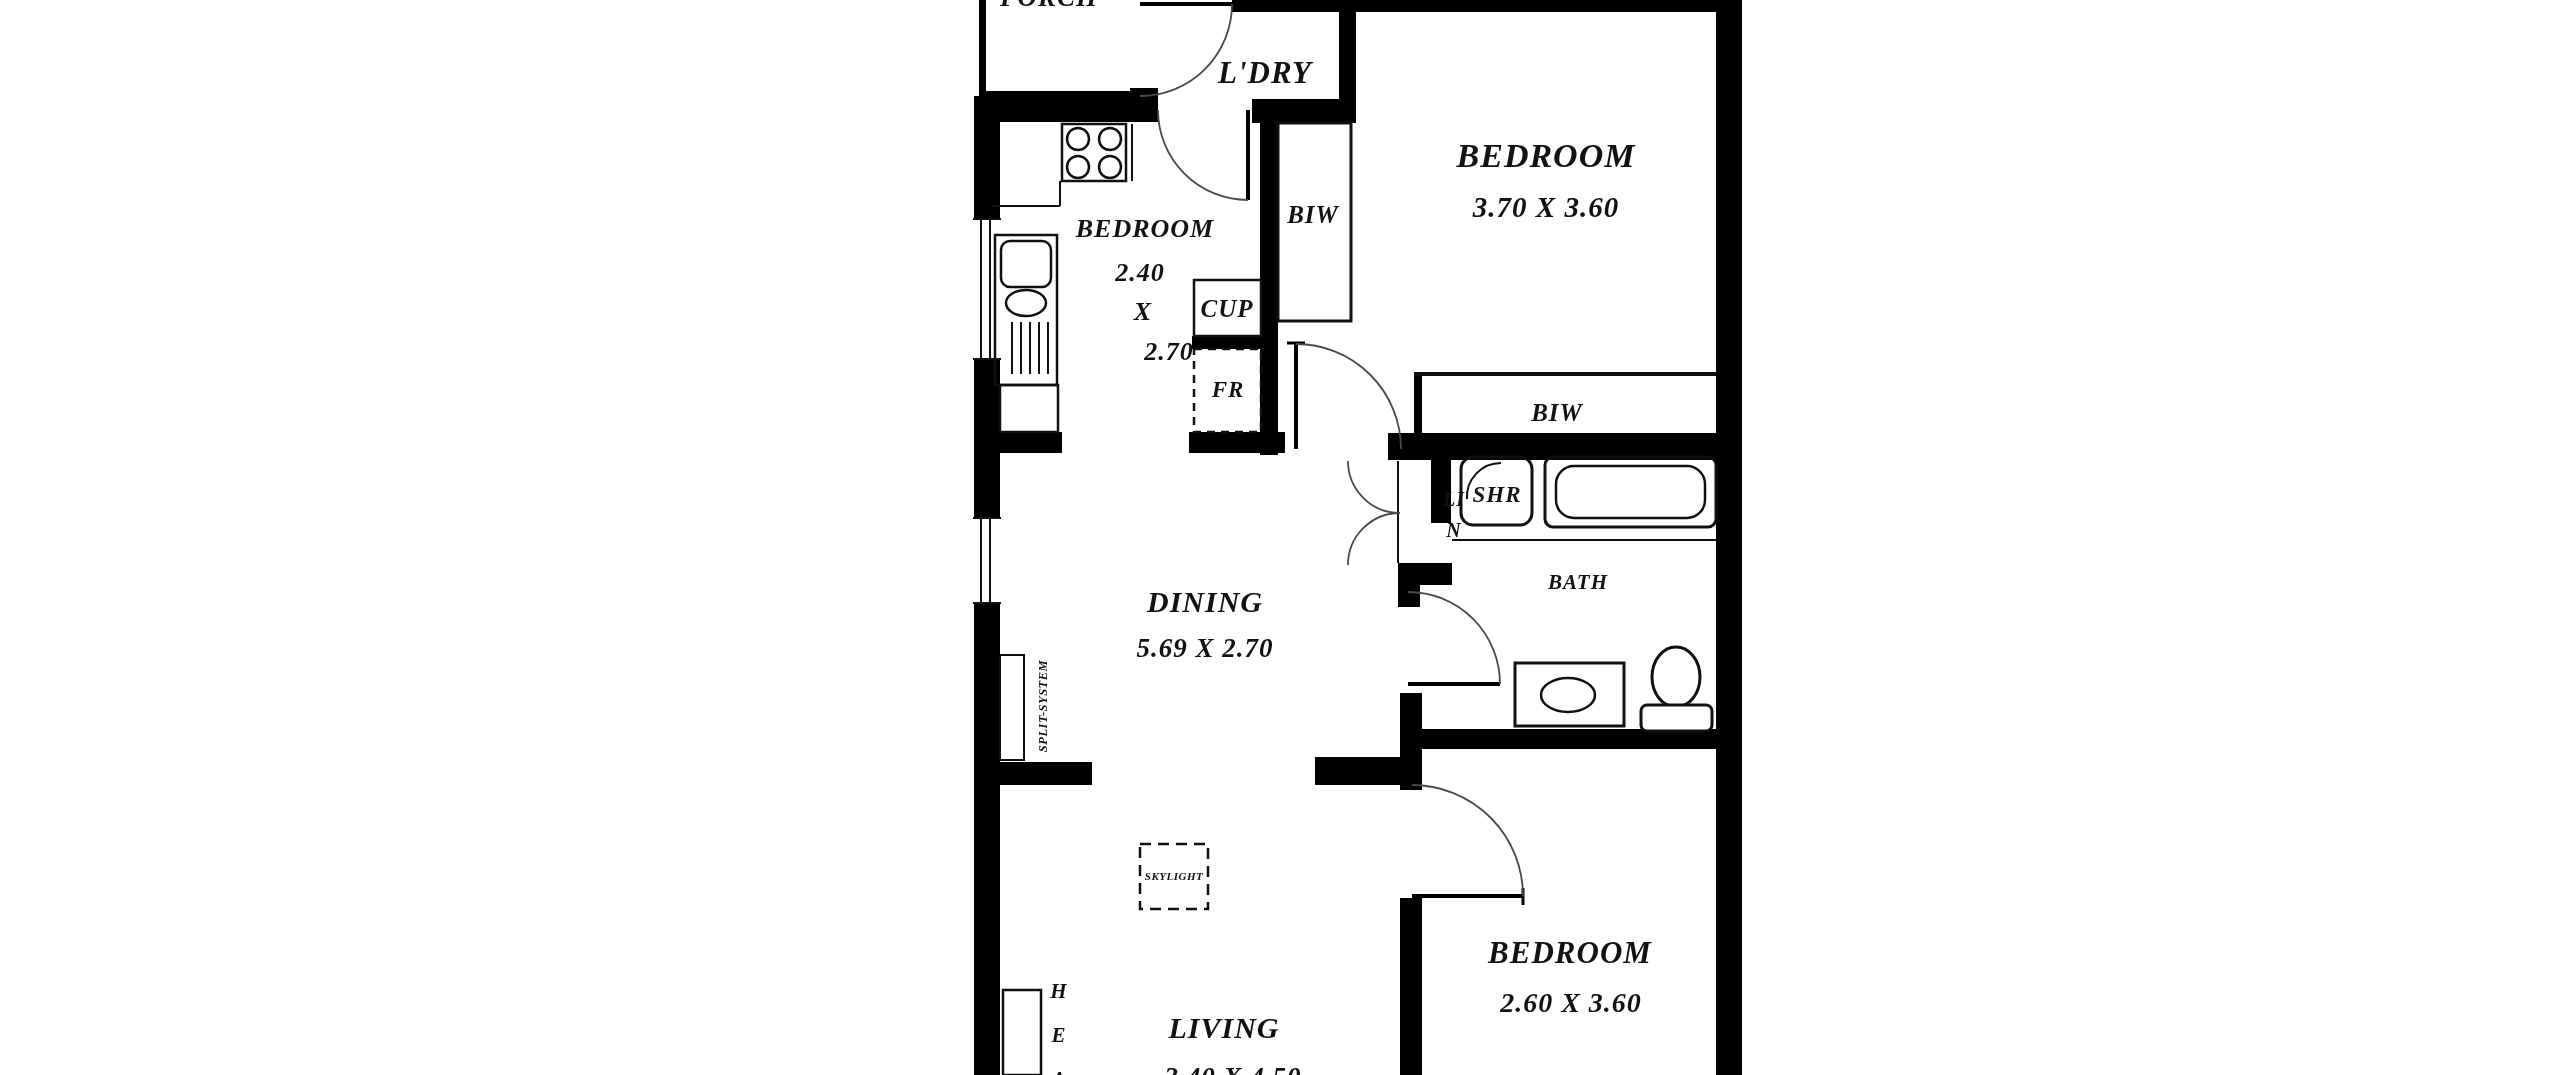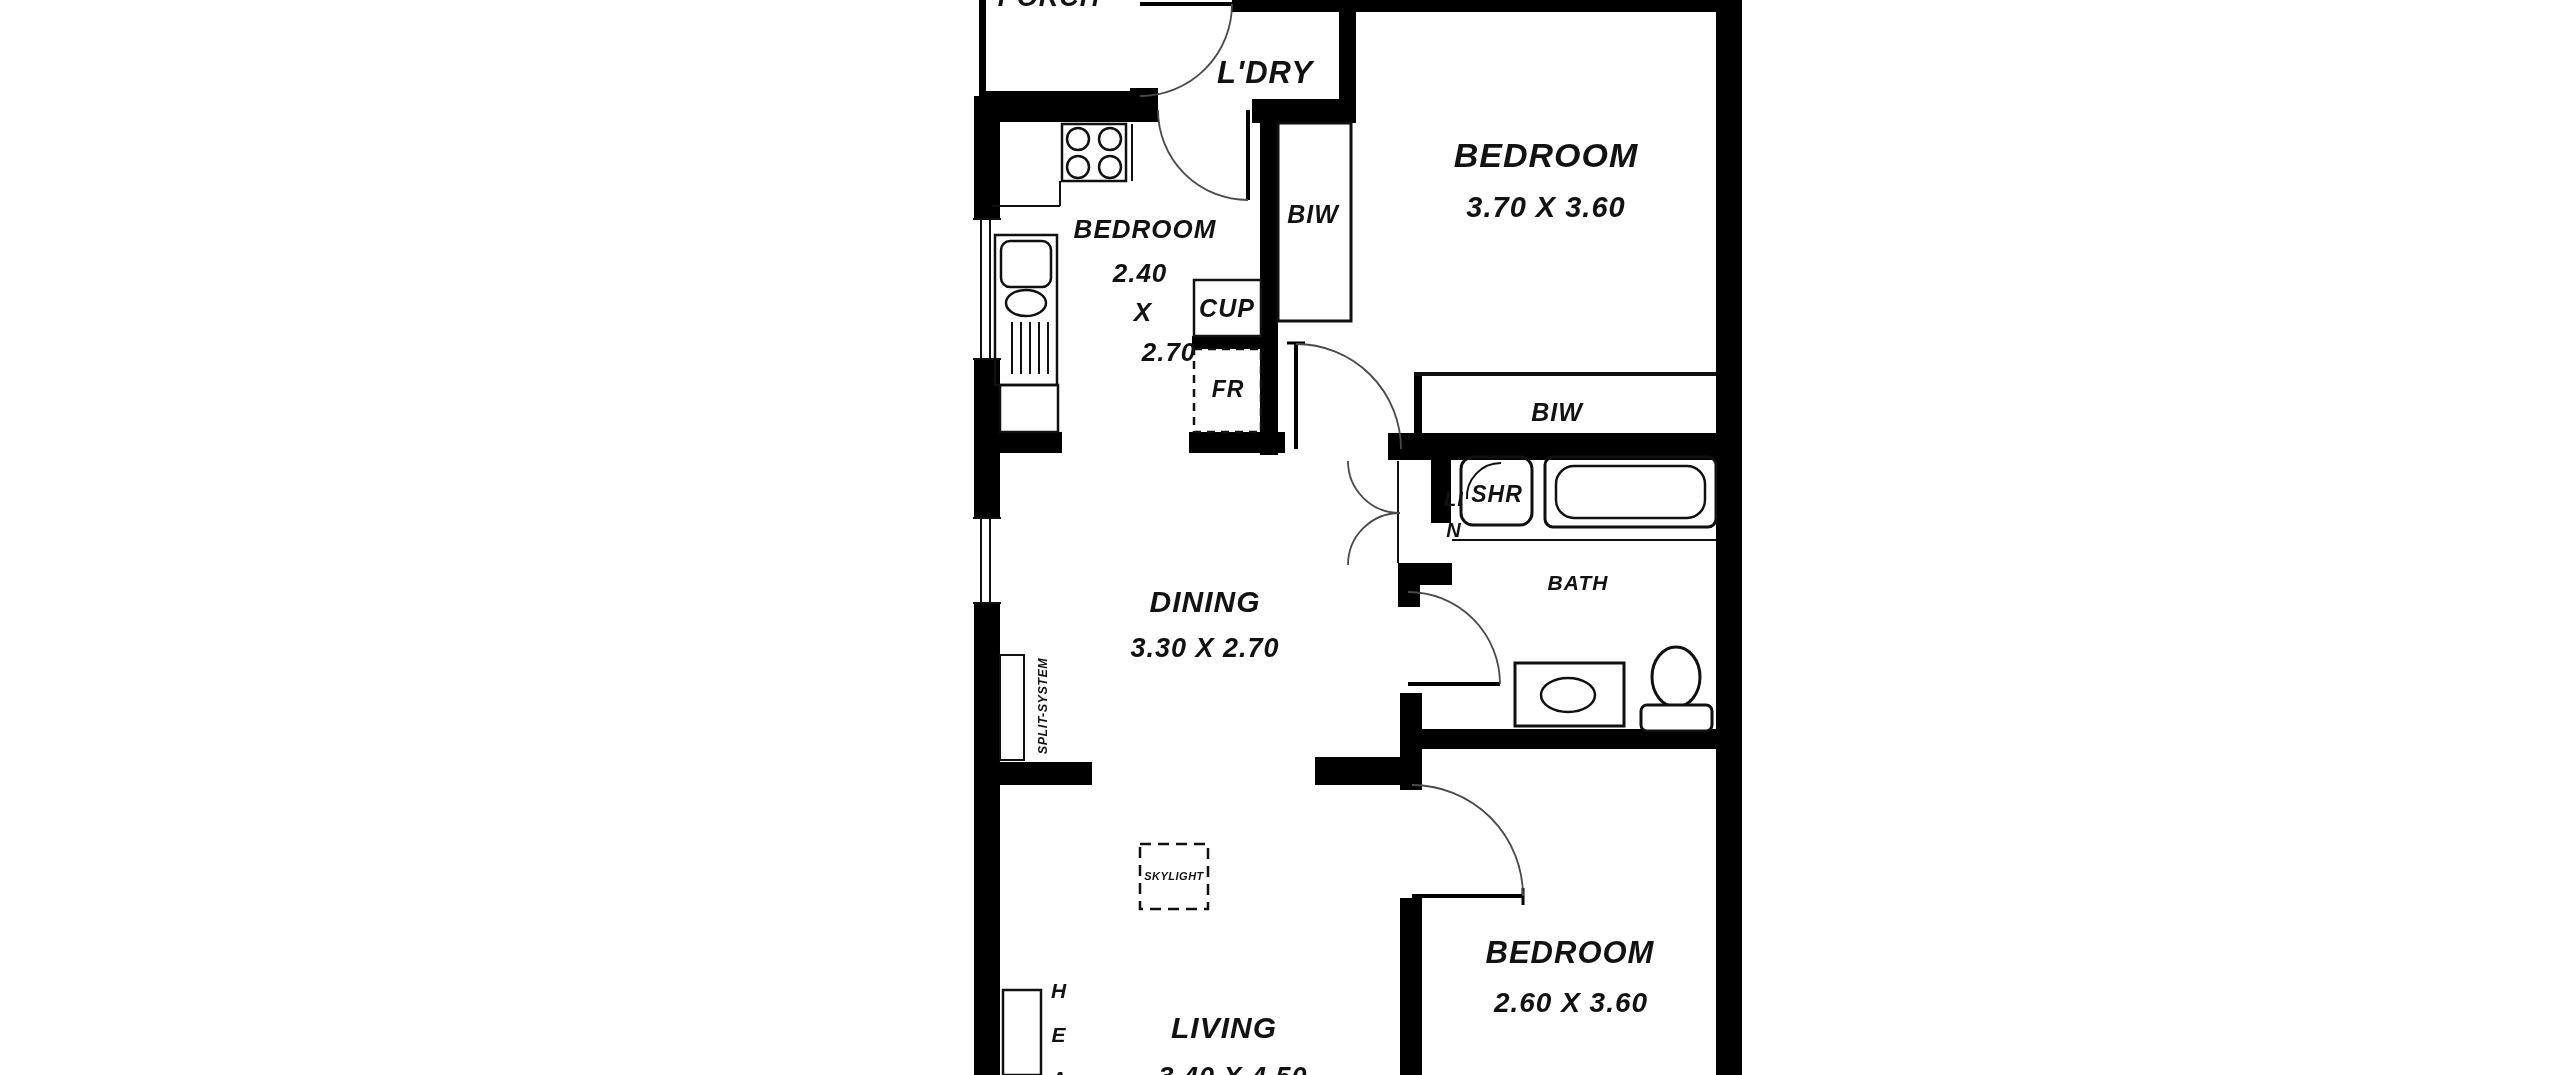--- a/index.html
+++ b/index.html
@@ -1,21 +1,21 @@
 <!DOCTYPE html>
 <html><head>
 <meta charset="utf-8">
 <style>
   html,body{margin:0;padding:0;background:#ffffff;}
   #canvas{
     position:relative;
     width:2560px;height:1075px;
     background:#ffffff;
     overflow:hidden;
-    font-family:Liberation Sans, sans-serif;
+    font-family:Liberation Serif, serif;
   }
   #plan-svg{position:absolute;left:0;top:0;}
   .lbl{
     position:absolute;
     transform:translate(-50%,-50%);
     color:#121212;
     font-weight:bold;
     font-style:italic;
     white-space:nowrap;
     letter-spacing:1px;
@@ -186,21 +186,21 @@
 
   <div class="lbl" style="left:1417px;top:515px;font-size:20px;line-height:1.55;margin-left:37px;">
     <span>LI</span><br>
     <span>N</span>
   </div>
 
   <div class="lbl" style="left:1497px;top:495px;font-size:23px;text-align:right;">SHR</div>
   <div class="lbl" style="left:1578px;top:583px;font-size:21px;">BATH</div>
 
   <div class="lbl" style="left:1205px;top:601px;font-size:30px;">DINING</div>
-  <div class="lbl" style="left:1205px;top:649px;font-size:27px;">3.30 X 2.70</div>
+  <div class="lbl" style="left:1205px;top:649px;font-size:27px;">5.69 X 2.70</div>
 
   <div class="lbl small" style="left:1174px;top:876px;font-size:11px;">SKYLIGHT</div>
   <div class="lbl small rot" style="left:1044px;top:706px;font-size:12.5px;">SPLIT-SYSTEM</div>
 
   <div class="lbl stack" style="left:1046px;top:969px;width:26px;font-size:21px;line-height:44px;">HEA</div>
 
   <div class="lbl" style="left:1224px;top:1027px;font-size:30px;">LIVING</div>
   <div class="lbl" style="left:1233px;top:1078px;font-size:27px;">3.40 X 4.50</div>
 
   <div class="lbl" style="left:1570px;top:953px;font-size:31px;">BEDROOM</div>

